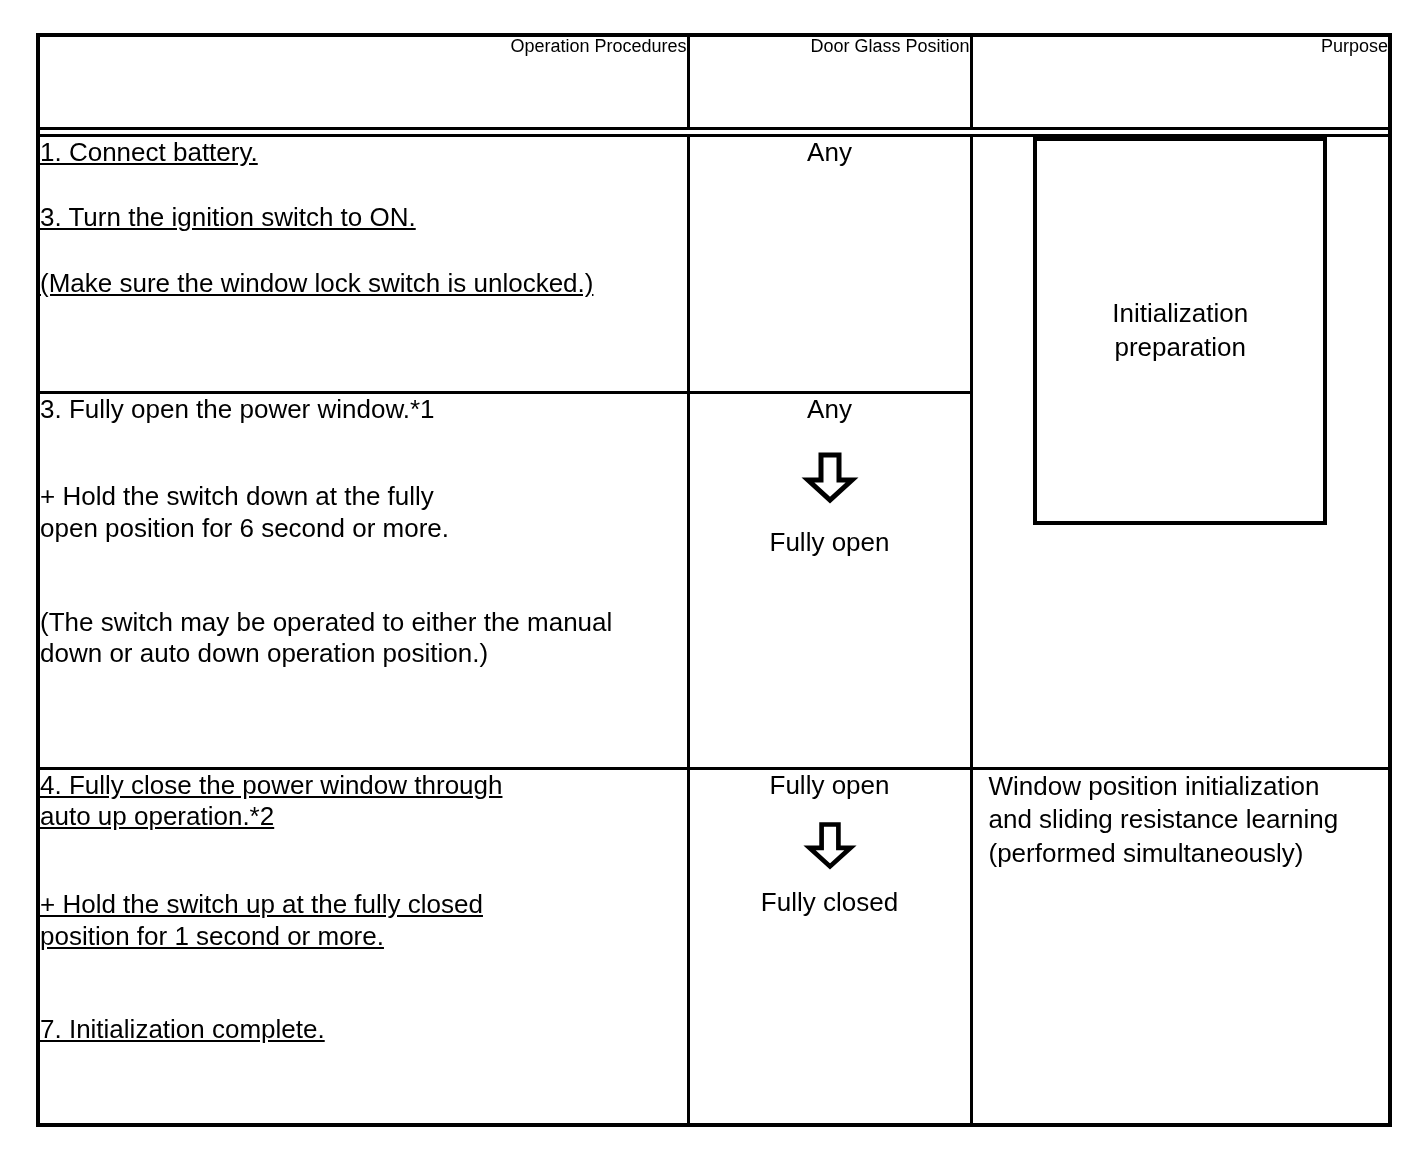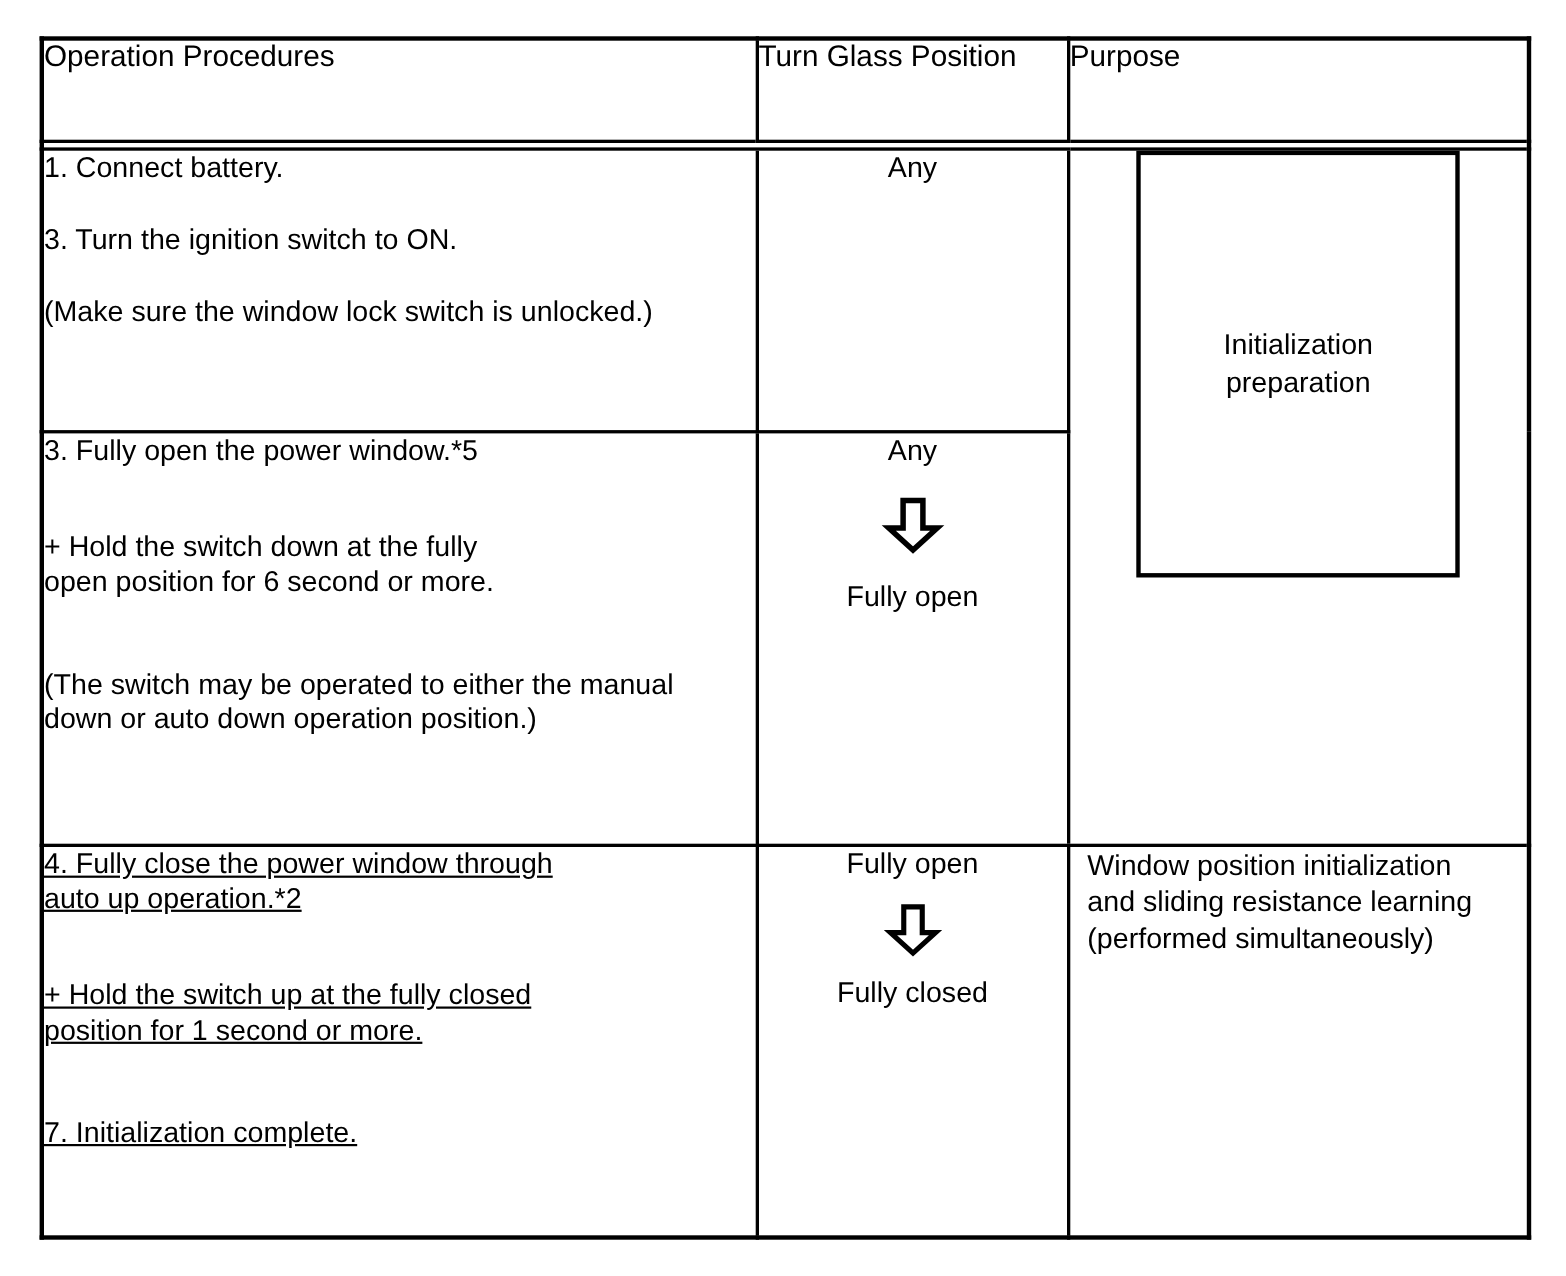--- a/index.html
+++ b/index.html
@@ -47,23 +47,23 @@
   }
 
   
   .col-proc  { width: 650px; }
   .col-glass { width: 283px; }
   .col-purp  { width: 419px; }
 
   
   .head-cell {
     height: 93px;
-    text-align: left;
+    text-align: right;
     vertical-align: top;
-    font-size: 27px;
+    font-size: 18px;
     line-height: 1.1;
     padding-top: 12px;
     border-right: 3px solid #000000;
   }
   .head-cell.last { border-right: none; margin-top: 14px; }
 
   
   .rule-row td {
     height: 7px;
     padding: 0;
@@ -158,34 +158,34 @@
   <table class="proc-table">
     <colgroup>
       <col class="col-proc">
       <col class="col-glass">
       <col class="col-purp">
     </colgroup>
 
     <thead>
       <tr>
         <th class="head-cell">Operation Procedures</th>
-        <th class="head-cell">Turn Glass Position</th>
+        <th class="head-cell">Door Glass Position</th>
         <th class="head-cell last">Purpose</th>
       </tr>
       <tr class="rule-row">
         <td></td>
         <td></td>
         <td></td>
       </tr>
     </thead>
 
     <tbody>
 
       <tr>
-        <td class="body-cell proc-cell" style="height:257px;">
+        <td class="body-cell proc-cell" style="height:257px;text-decoration:underline;">
           <div class="proc-line">1. Connect battery.</div>
           <div class="gap-sm"></div>
           <div class="proc-line">3. Turn the ignition switch to ON.</div>
           <div class="gap-sm"></div>
           <div class="proc-line">(Make sure the window lock switch is unlocked.)</div>
         </td>
 
         <td class="body-cell glass-cell">
           <div class="glass-stack">
             <div class="glass-text">Any</div>
@@ -195,21 +195,21 @@
         <td class="body-cell last-col purpose-cell" rowspan="2">
           <div class="purpose-inner-box">
             <div class="purpose-inner-text">Initialization
 preparation</div>
           </div>
         </td>
       </tr>
 
       <tr>
         <td class="body-cell proc-cell" style="height:376px;">
-          <div class="proc-line">3. Fully open the power window.*5</div>
+          <div class="proc-line">3. Fully open the power window.*1</div>
           <div class="gap-md"></div>
           <div class="proc-line">+ Hold the switch down at the fully
 open position for 6 second or more.</div>
           <div class="gap-lg"></div>
           <div class="proc-line">(The switch may be operated to either the manual
 down or auto down operation position.)</div>
         </td>
 
         <td class="body-cell glass-cell">
           <div class="glass-stack">

